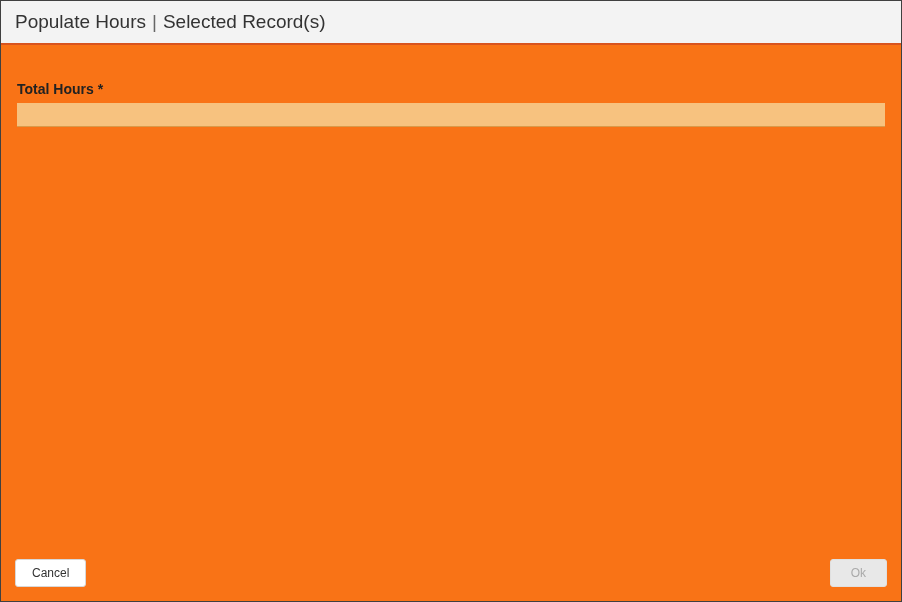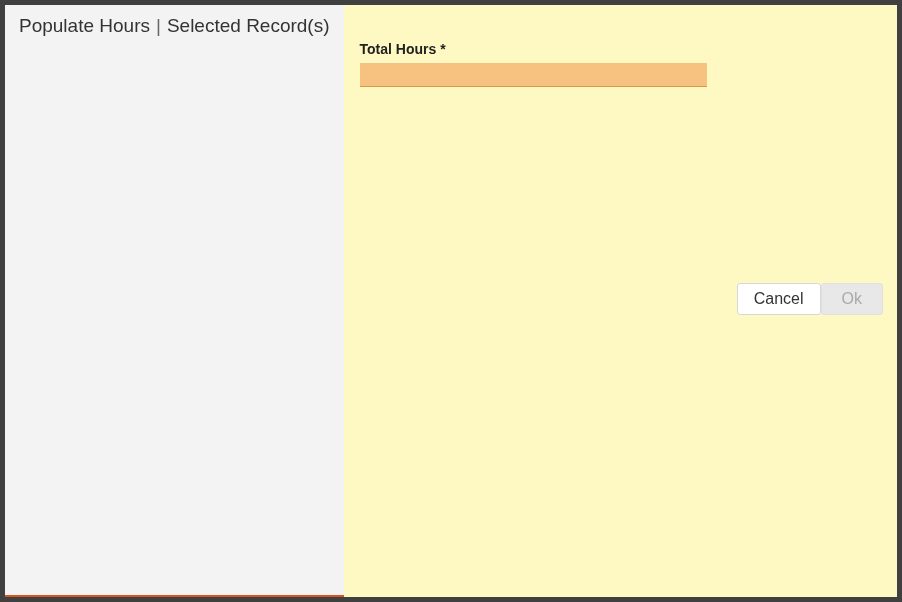--- a/index.html
+++ b/index.html
@@ -10,24 +10,24 @@
     body {
       font-family: "Segoe UI", Tahoma, Geneva, Verdana, sans-serif;
       background: #fff;
       width: 902px;
       height: 602px;
       overflow: hidden;
     }
     .dialog {
       width: 100%;
       height: 100%;
-      border: 5px solid #404040;
+      border: 1px solid #404040;
       display: flex;
-      flex-direction: row;
-      background: #fef9c3;
+      flex-direction: column;
+      background: #f97316;
     }
     .dialog-header {
       background: #f3f3f3;
       border-bottom: 2px solid #d9541e;
       padding: 10px 14px;
       font-size: 19px;
       color: #333;
       font-weight: 400;
     }
     .dialog-header .divider {
@@ -55,21 +55,21 @@
       font-size: 14px;
       outline: none;
     }
     .dialog-footer {
       padding: 10px 14px 14px 14px;
       display: flex;
       justify-content: space-between;
       align-items: center;
     }
     .btn {
-      font-size: 16px;
+      font-size: 12px;
       padding: 6px 16px;
       border-radius: 3px;
       cursor: pointer;
       border: 1px solid #ccc;
       background: #fff;
       color: #333;
     }
     .btn-cancel {
       background: #fff;
       border: 1px solid #d8d8d8;

